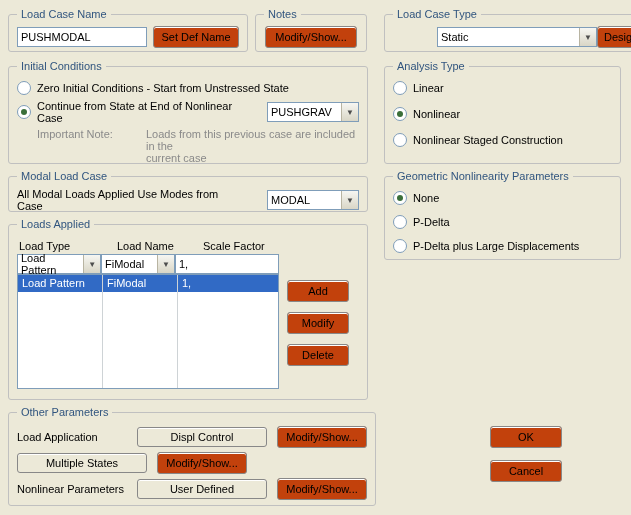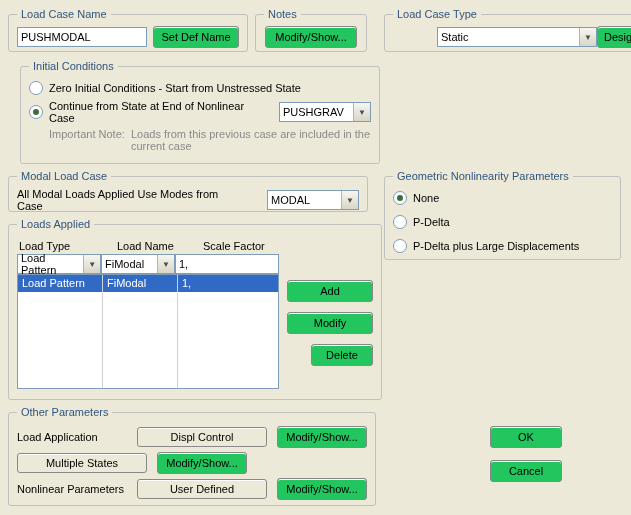--- a/index.html
+++ b/index.html
@@ -63,21 +63,21 @@
     background: linear-gradient(#F6F6F2, #D9D6C6);
     border-left: 1px solid #B8B4A2;
     font-size: 8px;
     color: #4D4D4D;
   }
   button, .btn {
     font: inherit;
     height: 22px;
     min-width: 72px;
     padding: 0 6px;
-    background: #22c55e;
+    background: #c2410c;
     border: 1px solid #888;
     border-radius: 3px;
     box-shadow: 0 1px 0 #fff inset;
     box-sizing: border-box;
     cursor: default;
     text-align: center;
   }
   .radio-row {
     display: flex;
     align-items: center;
@@ -98,20 +98,21 @@
   .radio-dot {
     width: 6px;
     height: 6px;
     border-radius: 50%;
     background: #3A6F3A;
     display: none;
   }
   .radio-selected .radio-dot { display: block; }
   .note-disabled {
     color: #8A8A8A;
+    gap: 27px;
   }
   
   .loads-headers {
     display: flex;
     gap: 20px;
     padding: 4px 2px 2px 2px;
   }
   .loads-editors {
     display: flex;
   }
@@ -178,21 +179,21 @@
     <legend>Load Case Type</legend>
     <div style="display:flex; align-items:center;margin-left:44px;">
       <div class="select" style="width:160px;">
         <span>Static</span>
         <span class="select-arrow">▼</span>
       </div>
       <button class="btn" style="min-width:54px;">Design...</button>
     </div>
   </fieldset>
 
-  <fieldset style="left:20px; top:60px; width:360px; height:104px;">
+  <fieldset style="left:8px; top:60px; width:360px; height:104px;">
     <legend>Initial Conditions</legend>
 
     <div class="radio-row">
       <span class="radio-circle"></span>
       <span>Zero Initial Conditions - Start from Unstressed State</span>
     </div>
 
     <div class="radio-row radio-selected" style="margin-top:4px;">
       <span class="radio-circle">
           <span class="radio-dot"></span>
@@ -206,20 +207,37 @@
 
     <div style="display:flex; margin:6px 0 0 20px;" class="note-disabled">
       <span style="width:82px;">Important Note:</span>
       <div style="flex:1;">
         <span>Loads from this previous case are included in the</span><br>
         <span>current case</span>
       </div>
     </div>
   </fieldset>
 
+  <fieldset style="left:384px; top:60px; width:237px; height:104px;">
+    <legend>Analysis Type</legend>
+    <div class="radio-row">
+      <span class="radio-circle"></span>
+      <span>Linear</span>
+    </div>
+    <div class="radio-row radio-selected" style="margin-top:6px;">
+      <span class="radio-circle">
+          <span class="radio-dot"></span>
+        </span>
+      <span>Nonlinear</span>
+    </div>
+    <div class="radio-row" style="margin-top:6px;">
+      <span class="radio-circle"></span>
+      <span>Nonlinear Staged Construction</span>
+    </div>
+  </fieldset>
 
   <fieldset style="left:8px; top:170px; width:360px; height:42px;">
     <legend>Modal Load Case</legend>
     <div style="display:flex; align-items:center; gap:22px;">
       <span style="flex:1;">All Modal Loads Applied Use Modes from Case</span>
       <div class="select" style="width:92px;">
         <span>MODAL</span>
         <span class="select-arrow">▼</span>
       </div>
     </div>
@@ -275,21 +293,21 @@
           </div>
           <div class="grid-col" style="flex:1;">
             <div class="grid-cell sel">1,</div>
           </div>
         </div>
       </div>
 
       <div style="display:flex; flex-direction:column; gap:10px; padding-top:44px;">
         <button class="btn" style="min-width:62px;">Add</button>
         <button class="btn" style="min-width:62px;">Modify</button>
-        <button class="btn" style="min-width:62px;margin-left:24px;">Delete</button>
+        <button class="btn" style="min-width:62px;">Delete</button>
       </div>
     </div>
   </fieldset>
 
   <fieldset style="left:8px; top:406px; width:360px; height:100px;">
     <legend>Other Parameters</legend>
 
     <div class="op-row">
       <span class="op-label">Load Application</span>
       <span class="op-display">Displ Control</span>

